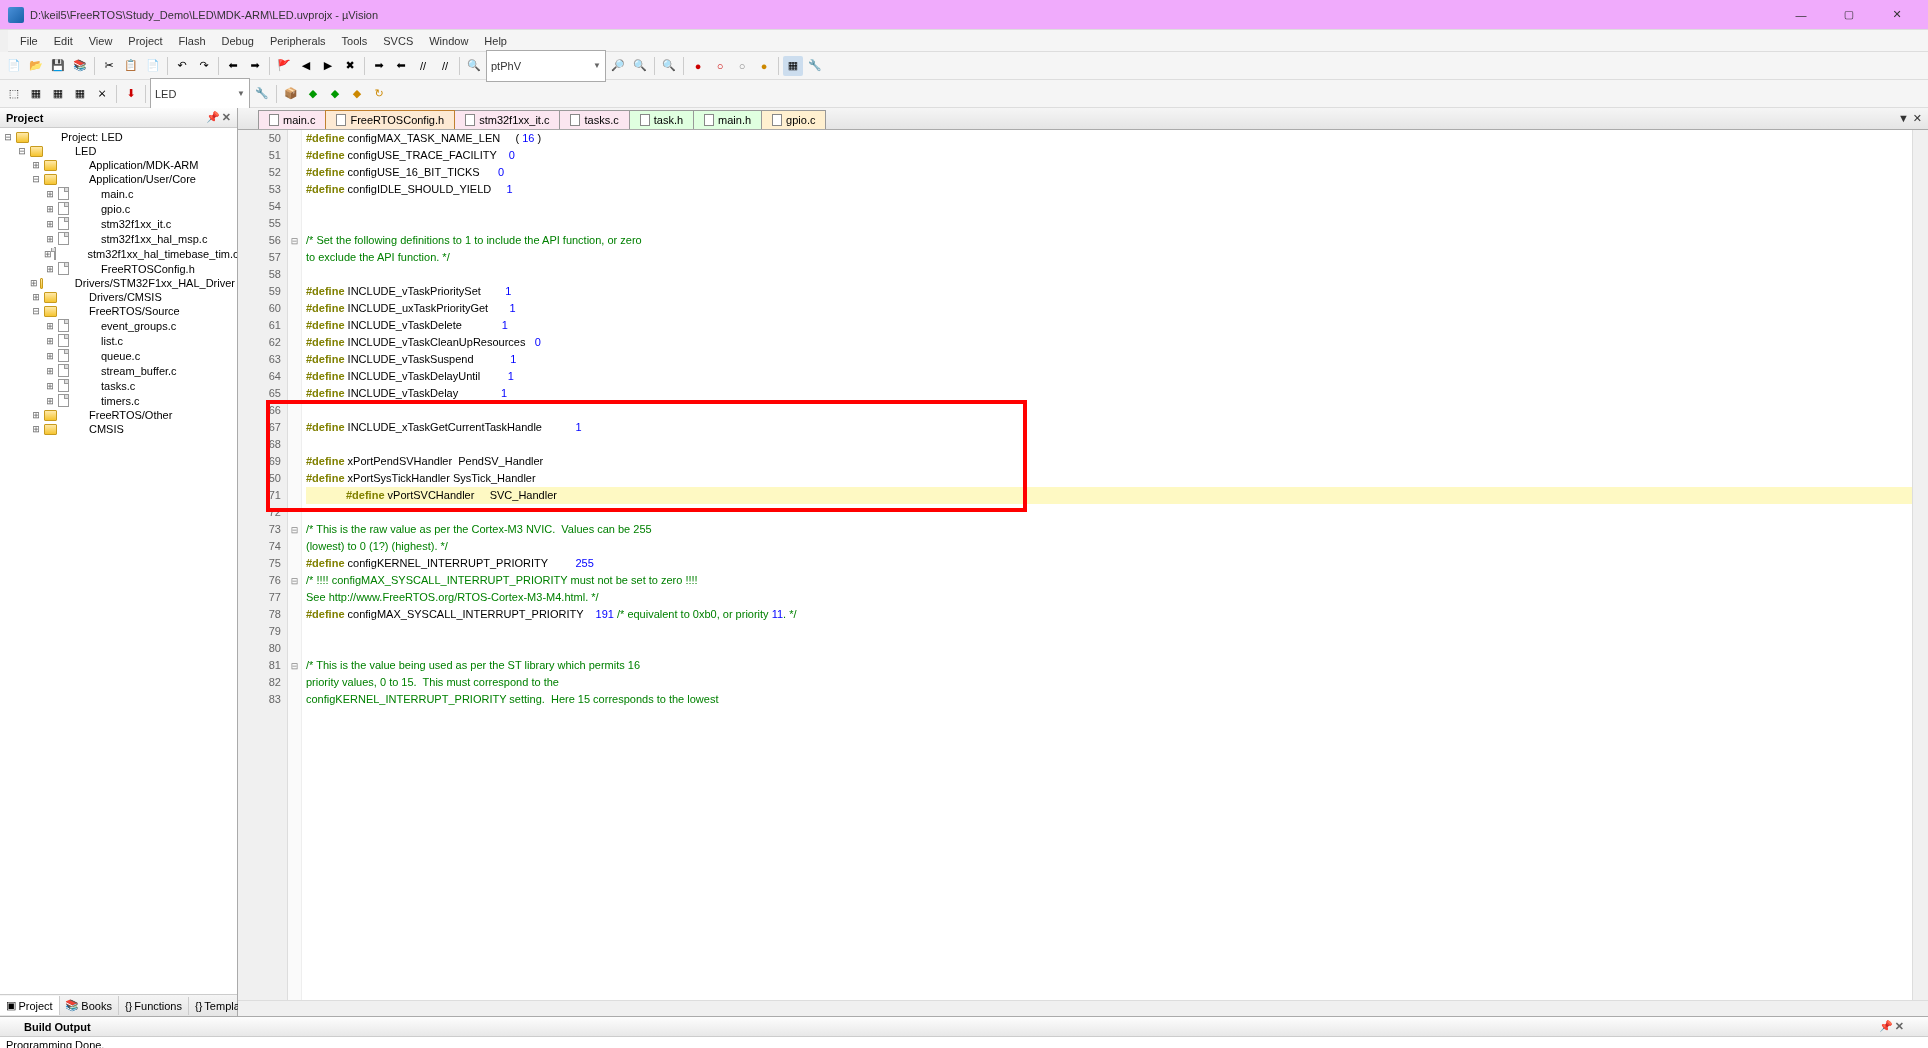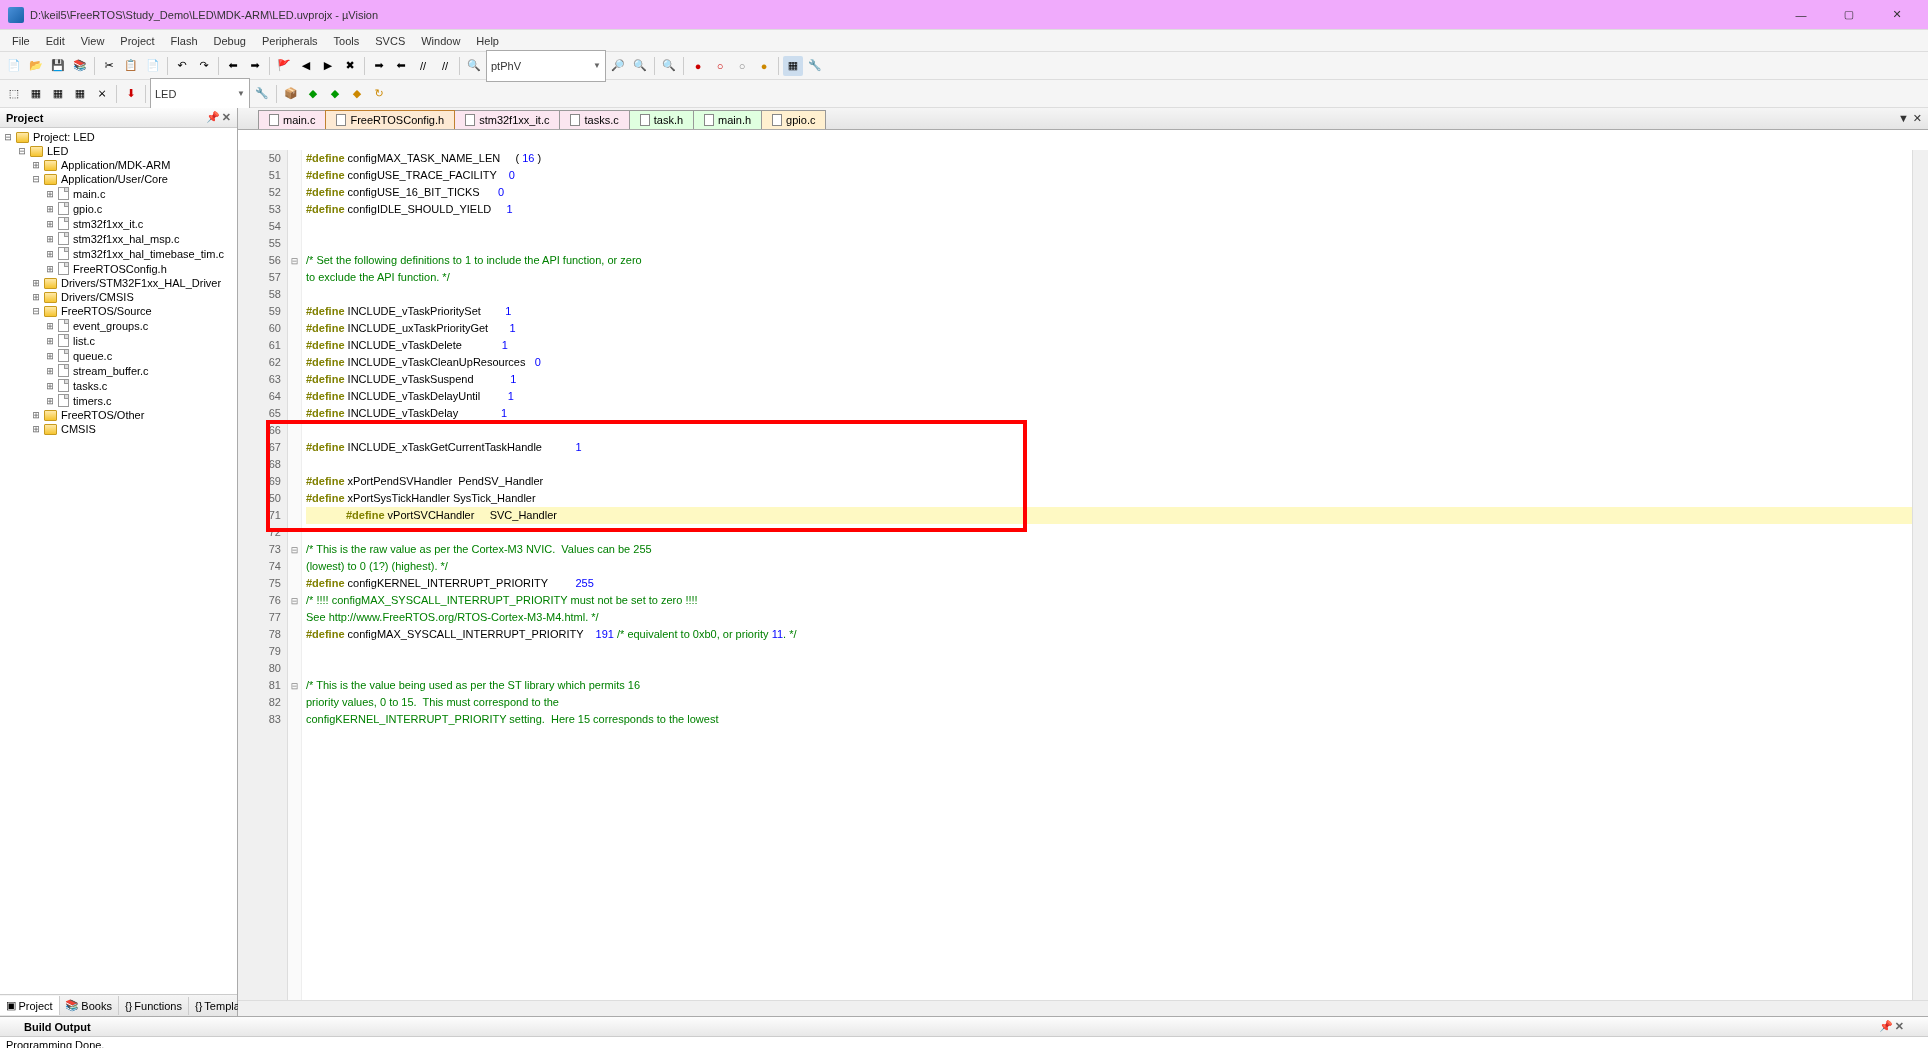--- a/index.html
+++ b/index.html
@@ -4,21 +4,21 @@
 <style>
 * { margin: 0; padding: 0; box-sizing: border-box; font-family: 'Segoe UI', Tahoma, sans-serif; font-size: 11px; }
 body { background: #f0f0f0; overflow: hidden; }
 
 .titlebar { height: 30px; background: #f0abfc; display: flex; align-items: center; padding: 0 8px; border-bottom: 1px solid #ddd; }
 .titlebar-icon { width: 16px; height: 16px; background: linear-gradient(135deg,#4a90d9,#1860a8); border-radius: 2px; margin-right: 6px; }
 .titlebar-text { flex: 1; color: #333; }
 .titlebar-btns { display: flex; gap: 2px; }
 .titlebar-btn { width: 46px; height: 28px; display: flex; align-items: center; justify-content: center; color: #333; }
 
-.menubar { height: 22px; background: #f5f5f5; display: flex; align-items: center; padding: 0 4px; border-bottom: 1px solid #ddd; }
+.menubar { height: 22px; background: #f5f5f5; display: flex; align-items: center; padding: 0 4px; border-bottom: 1px solid #ddd; margin-left: 8px; }
 .menu-item { padding: 3px 8px; color: #333; }
 
 .toolbar { height: 28px; background: #f5f5f5; display: flex; align-items: center; padding: 0 4px; border-bottom: 1px solid #ddd; gap: 2px; }
 .tool-btn { width: 20px; height: 20px; display: flex; align-items: center; justify-content: center; border-radius: 2px; }
 .tool-sep { width: 1px; height: 18px; background: #ccc; margin: 0 2px; }
 .tool-dropdown { height: 32px; border: 1px solid #aaa; background: #fff; min-width: 80px; display: flex; align-items: center; padding: 0 4px; }
 .tool-dropdown .dd-text { flex: 1; color: #333; }
 .tool-dropdown .dd-arrow { font-size: 8px; color: #666; }
 
 .main-area { display: flex; height: calc(100vh - 140px); }
@@ -26,36 +26,36 @@
 .project-panel { width: 238px; background: #fff; border-right: 1px solid #aaa; display: flex; flex-direction: column; }
 .panel-header { height: 20px; background: linear-gradient(#fdfdfd,#e8e8e8); border-bottom: 1px solid #ccc; display: flex; align-items: center; padding: 0 6px; font-weight: bold; }
 .panel-header-btns { margin-left: auto; display: flex; gap: 2px; font-size: 9px; color: #666; }
 .tree { flex: 1; overflow: auto; padding: 2px; }
 .tree-item { display: flex; align-items: center; padding: 1px 0; white-space: nowrap; }
 .tree-toggle { width: 12px; text-align: center; font-size: 9px; color: #666; user-select: none; }
 .tree-icon { width: 14px; height: 14px; margin: 0 2px; display: inline-block; }
 .folder-icon { background: linear-gradient(#ffe9a8,#f5c430); border: 1px solid #c89b1e; border-radius: 1px; width: 13px; height: 11px; }
 .file-icon { background: #fff; border: 1px solid #999; width: 11px; height: 13px; position: relative; }
 .file-icon::after { content:''; position:absolute; top:0; right:0; width:3px; height:3px; background:#ddd; border-left:1px solid #999; border-bottom:1px solid #999; }
-.tree-label { padding-left: 2px; }
+.tree-label { padding-left: 2px; margin-left: 28px; }
 .indent-1 { padding-left: 14px; } .indent-2 { padding-left: 28px; } .indent-3 { padding-left: 42px; }
 
 .panel-tabs { height: 22px; background: linear-gradient(#f5f5f5,#e5e5e5); border-top: 1px solid #ccc; display: flex; align-items: center; }
 .panel-tab { padding: 3px 6px; display: flex; align-items: center; gap: 2px; border-right: 1px solid #ccc; font-size: 10px; }
 .panel-tab.active { background: #fff; }
 
 .editor-area { flex: 1; display: flex; flex-direction: column; background: #fff; }
 .editor-tabs { height: 22px; background: linear-gradient(#f5f5f5,#e5e5e5); border-bottom: 1px solid #aaa; display: flex; align-items: center; padding-left: 20px; }
 .editor-tab { padding: 3px 10px; display: flex; align-items: center; gap: 4px; border: 1px solid #999; border-bottom: none; margin-right: -1px; background: #fff; position: relative; top: 1px; font-size: 10px; }
 .editor-tab.active { background: #fdead4; border-color: #c08030; z-index: 2; }
 .tab-c { background: #fbe6f0; } .tab-h { background: #e0ffe0; } .tab-g { background: #fff0d0; }
 .tab-icon { width: 10px; height: 12px; border: 1px solid #888; background: #fff; }
 .editor-tabs-btns { margin-left: auto; display: flex; gap: 4px; padding-right: 6px; font-size: 10px; color: #333; }
 
-.code-area { flex: 1; display: flex; overflow: hidden; font-family: Consolas, monospace; font-size: 14px; position: relative; margin-top: 20px; }
+.code-area { flex: 1; display: flex; overflow: hidden; font-family: Consolas, monospace; font-size: 14px; position: relative; }
 .gutter { width: 50px; background: #f0f0f0; border-right: 1px solid #ddd; text-align: right; padding-right: 6px; color: #666; user-select: none; }
 .gutter-line { height: 17px; line-height: 17px; }
 .fold-col { width: 14px; background: #fafafa; border-right: 1px solid #eee; }
 .fold-mark { height: 17px; display: flex; align-items: center; justify-content: center; font-size: 9px; color: #888; }
 .code-lines { flex: 1; padding-left: 4px; }
 .code-line { height: 17px; line-height: 17px; white-space: pre; }
 .code-line.current { background: #fef9c3; padding-left: 40px; }
 .kw-define { color: #808000; font-weight: bold; } .kw-num { color: #0000ff; } .kw-comment { color: #008000; }
 .highlight-box { position: absolute; border: 4px solid red; pointer-events: none; }
 

